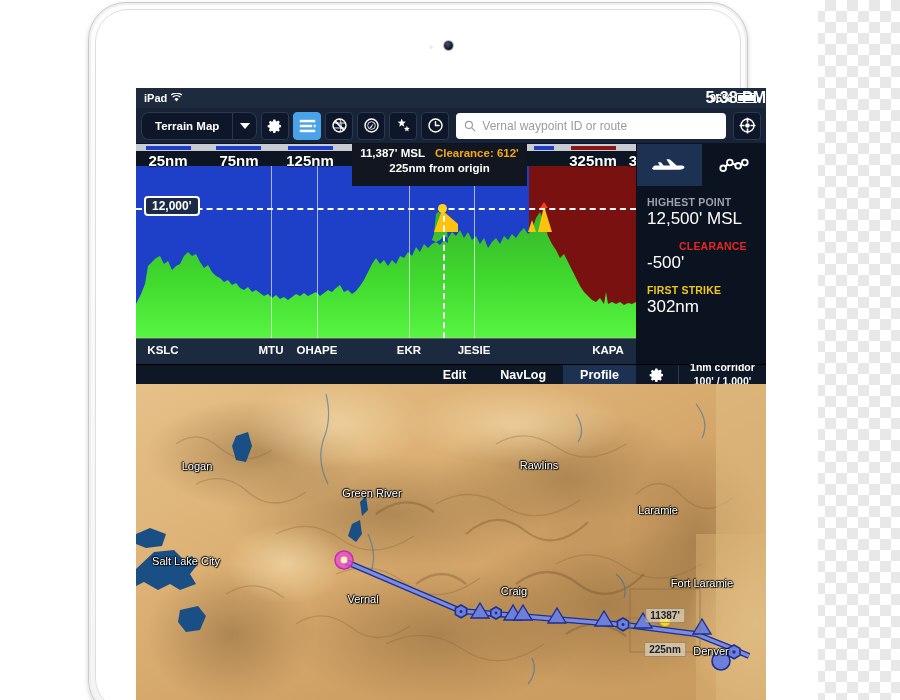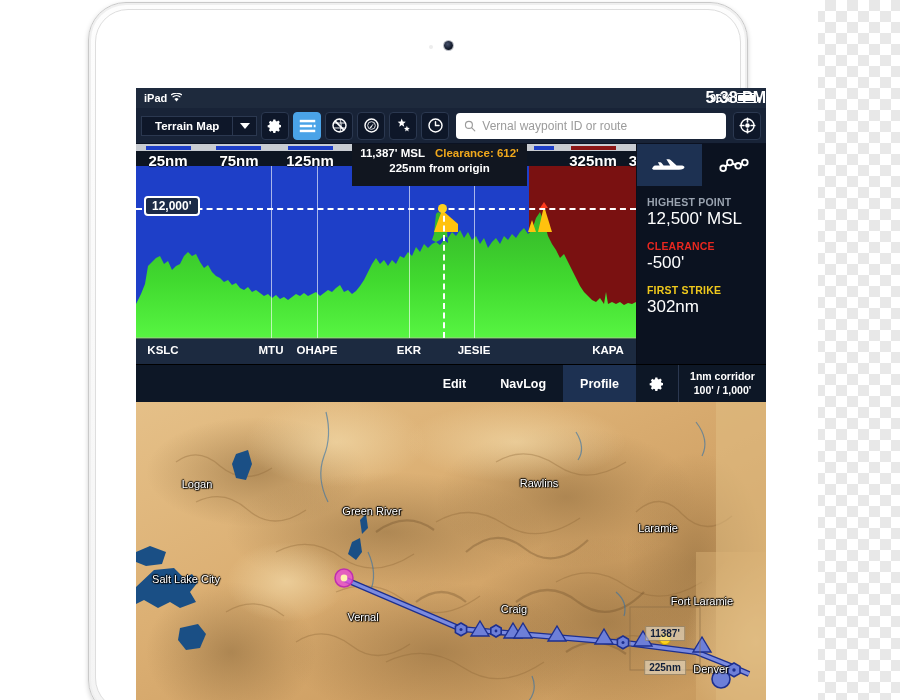--- a/index.html
+++ b/index.html
@@ -95,21 +95,21 @@
   
   #toolbar {
     height: 36px;
     background: #182337;
     display: flex; align-items: center;
     padding: 0 5px; gap: 4px;
     border-bottom: 1px solid #0b1222;
   }
   .tb-map-select {
     display: flex; align-items: stretch;
-    height: 20px; border-radius: 0; overflow: hidden;
+    height: 28px; border-radius: 8px; overflow: hidden;
     background: #0e1729;
     border: 1px solid #2b3850;
   }
   .tb-map-select .lbl {
     display: flex; align-items: center; padding: 0 13px;
     color: #fff; font-size: 11.5px; font-weight: bold; white-space: nowrap;
   }
   .tb-map-select .caret {
     display: flex; align-items: center; justify-content: center;
     width: 24px; border-left: 1px solid #2b3850;
@@ -237,26 +237,26 @@
   .prof-tab {
     flex: 1; display: flex; align-items: center; justify-content: center;
     color: #ffffff;
   }
   .prof-tab.active { background: #1d3152; }
   #stats { padding: 10px 10px 0 10px; }
   .stat { margin-bottom: 11px; }
   .stat .k { font-size: 10.5px; font-weight: bold; letter-spacing: .2px; }
   .stat .v { font-size: 17px; color: #ffffff; margin-top: 1px; }
   .k-grey { color: #9aa3b0; }
-  .k-red  { color: #e8271f; }
+  .k-red  { color: #e8271f; margin-left: 32px; }
   .k-yel  { color: #f0c91c; }
 
   
   #actionbar {
-    height: 38px;
+    height: 20px;
     background: #0d1726;
     display: flex; align-items: stretch; justify-content: flex-end;
     border-top: 1px solid #000;
   }
   .act {
     display: flex; align-items: center; justify-content: center;
     padding: 0 17px;
     color: #ffffff; font-size: 12.5px; font-weight: bold;
   }
   .act.selected { background: #1d3152; }

